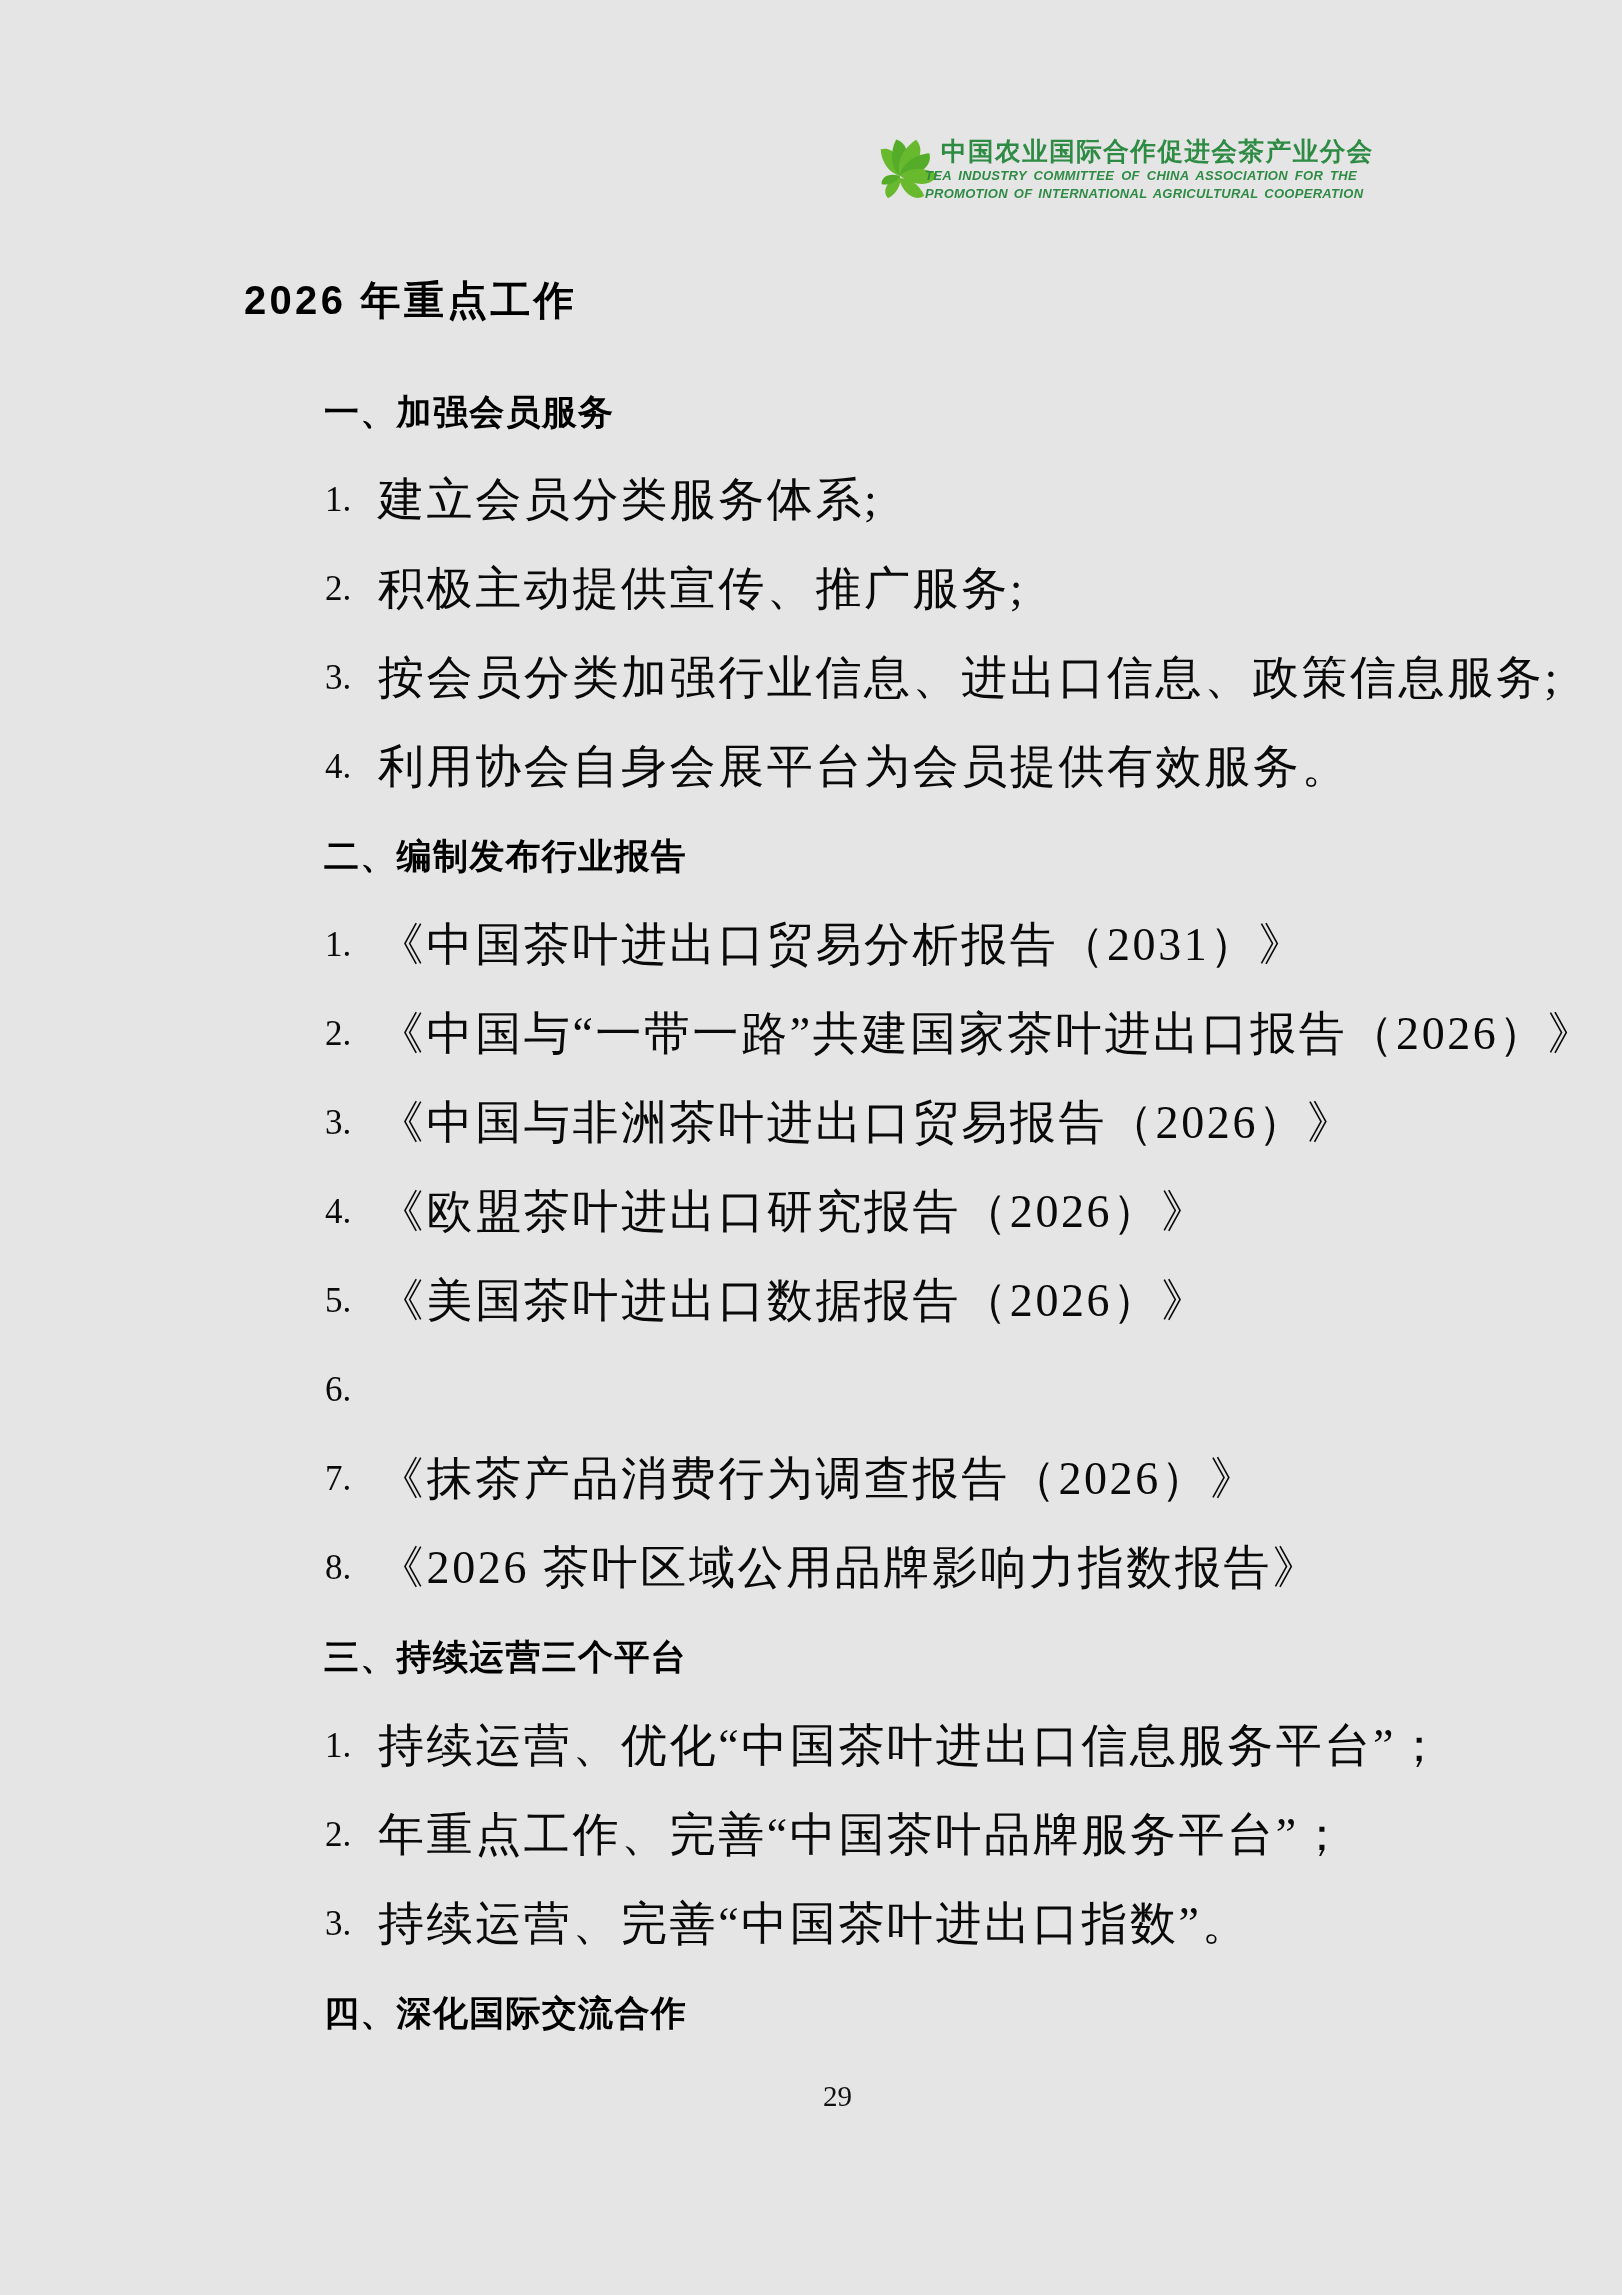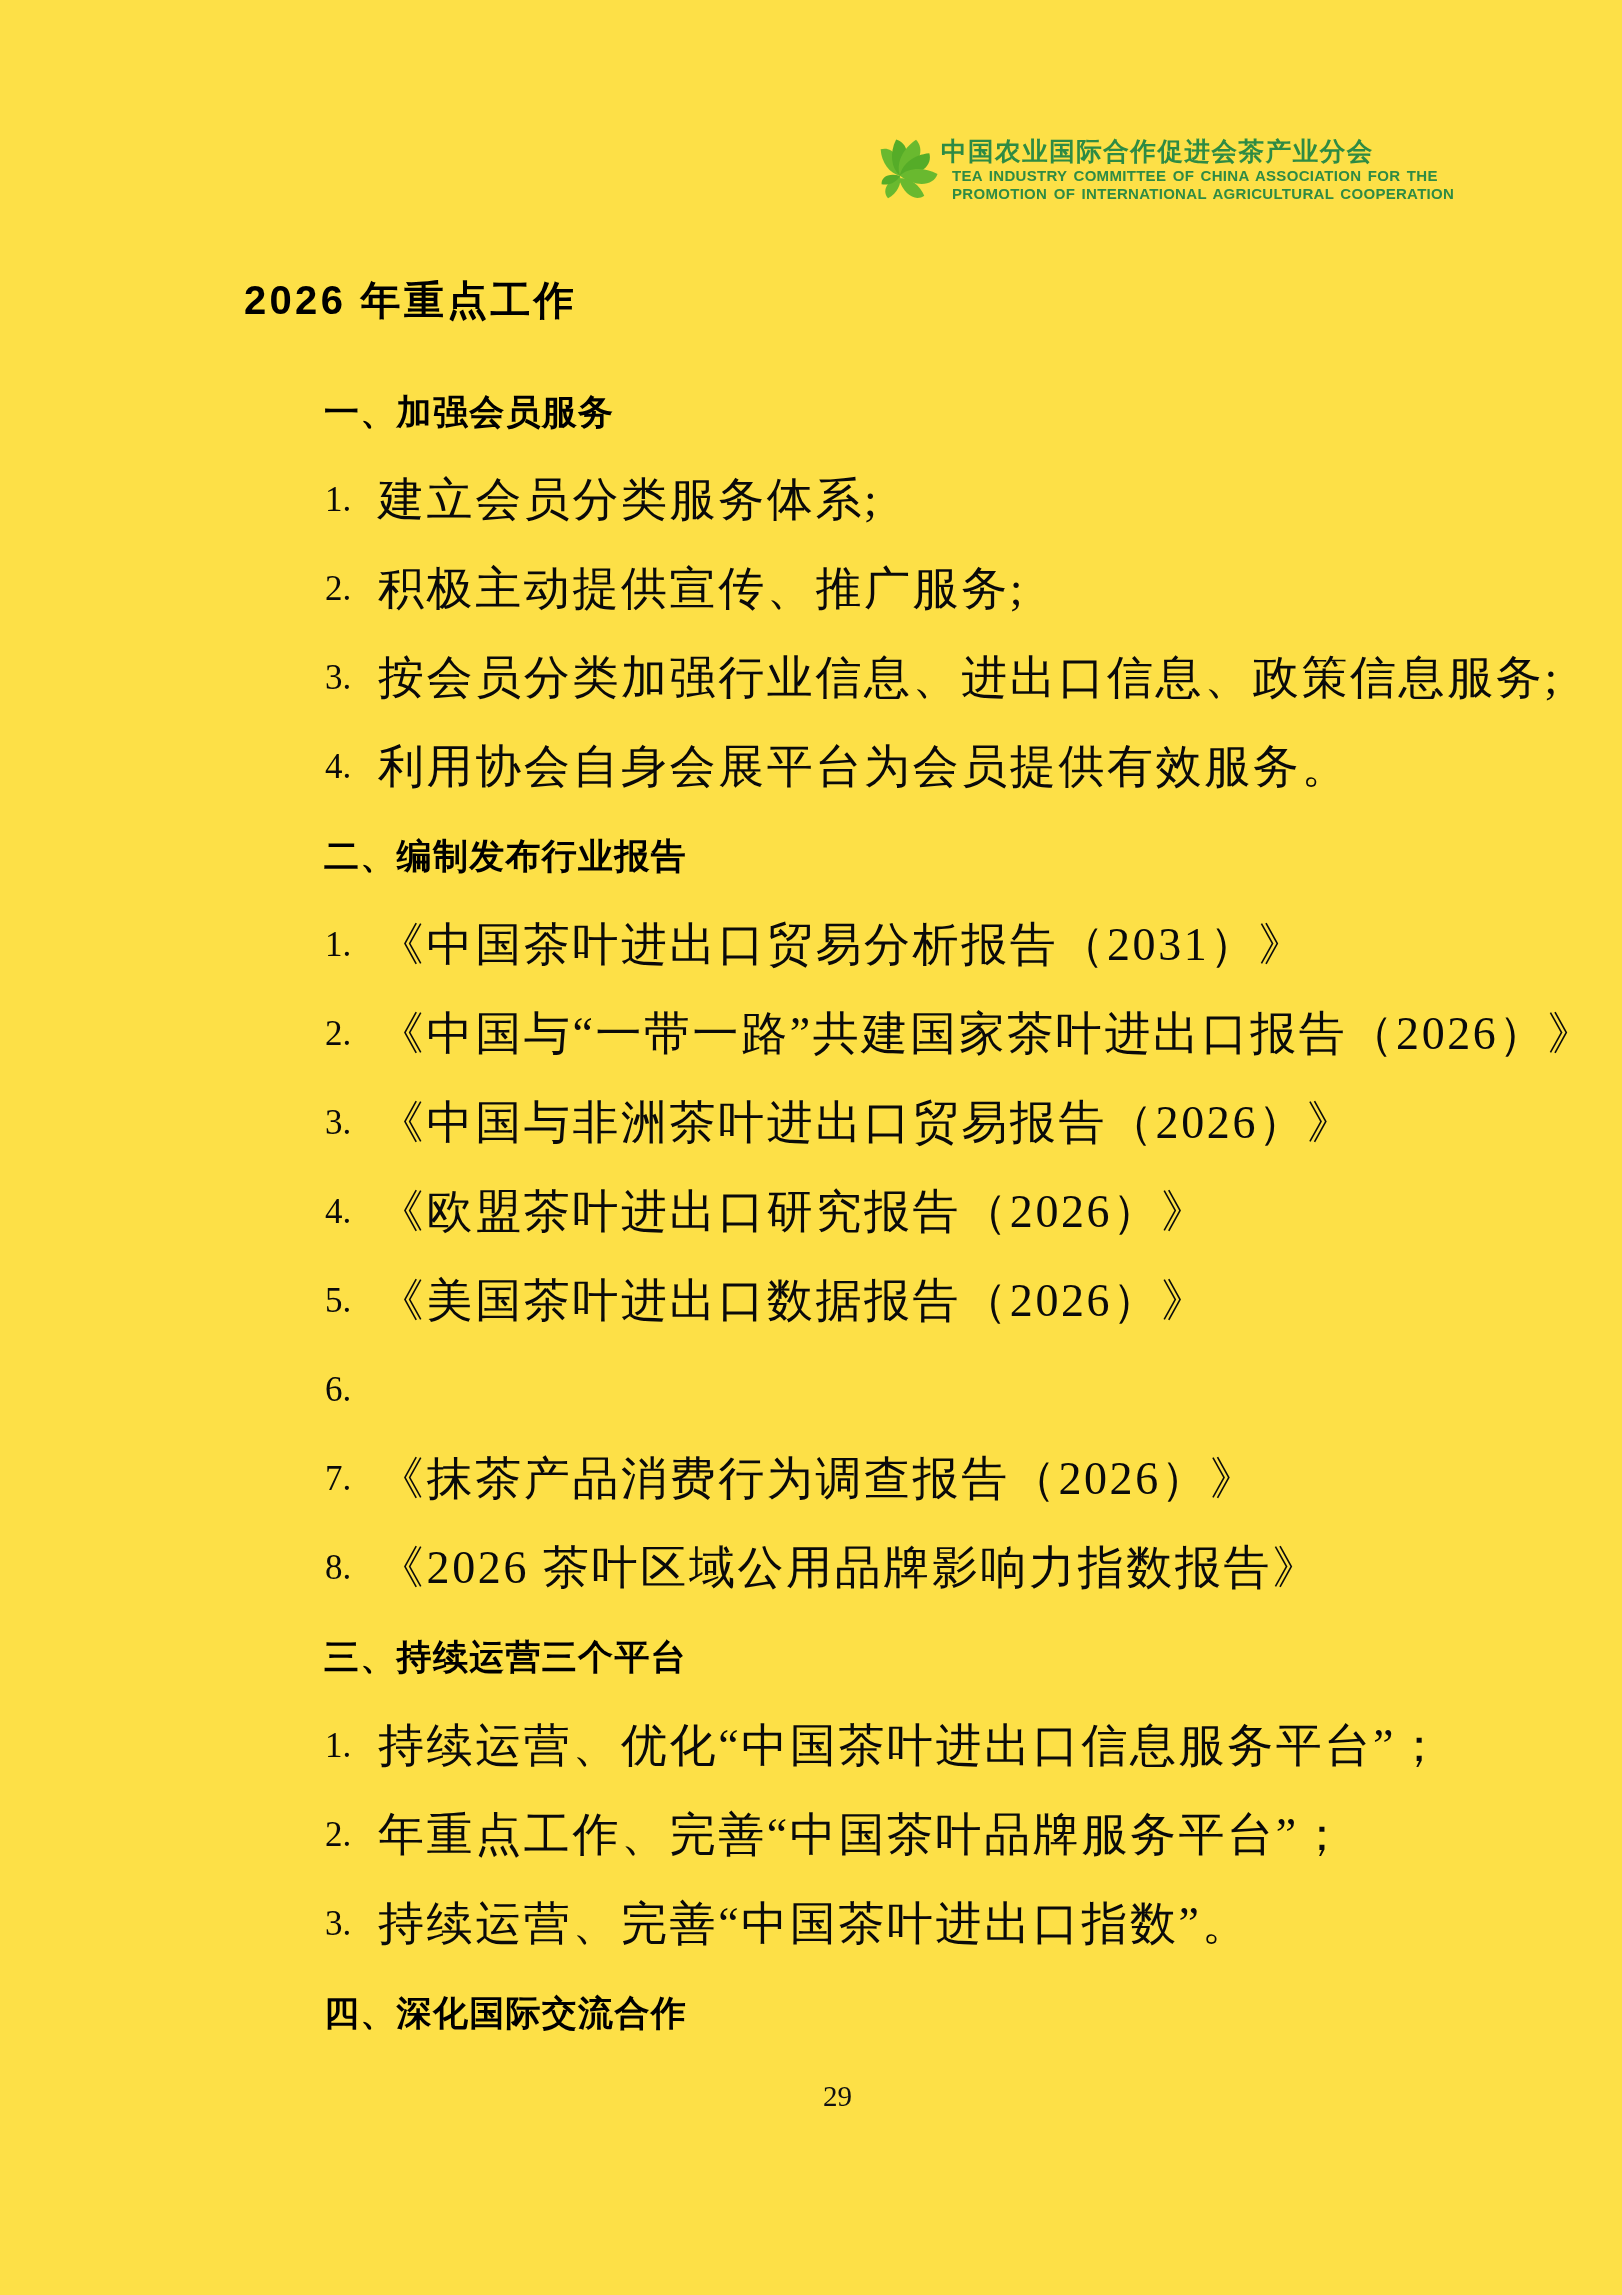--- a/index.html
+++ b/index.html
@@ -1,39 +1,39 @@
 <!DOCTYPE html>
 <html style="font-size:10.5px"><head>
 <meta charset="utf-8">
 <style>
   html,body{margin:0;padding:0;background:#888;}
   #page{
     position:relative;
     width:1623px;height:2295px;
-    background:#fde047;
+    background:#e5e5e5;
     overflow:hidden;
     font-family:"Liberation Serif","DejaVu Serif",serif;
     color:#0a0a0a;
   }
   
   #logo{position:absolute;left:873px;top:134px;width:504px;height:72px;}
   #logo-icon{position:absolute;left:0;top:1.3px;width:67px;height:67px;}
   .logo-zh{
     position:absolute;left:68px;top:2.6px;width:432px;
     font-family:"Liberation Sans","DejaVu Sans",sans-serif;
     font-size:25.5px;font-weight:700;line-height:29px;
     text-align:justify;text-align-last:justify;
     white-space:nowrap;letter-spacing:0.7px;
   }
   .logo-en{
-    position:absolute;left:79px;width:432px;
+    position:absolute;left:52px;width:432px;
     font-family:"Liberation Sans","DejaVu Sans",sans-serif;
-    font-size:15px;font-weight:700;line-height:15.7px;
+    font-size:13px;font-weight:700;line-height:15.7px;
     text-align:justify;text-align-last:justify;
-    letter-spacing:0.3px;word-spacing:2px;white-space:nowrap;
+    letter-spacing:0.3px;word-spacing:2px;white-space:nowrap;font-style:italic;
   }
   #logo-en1{top:34px;}
   #logo-en2{top:52px;}
   
   #doc-title{
     position:absolute;left:244px;top:268px;
     font-family:"Liberation Sans","DejaVu Sans",sans-serif;
     font-size:40px;font-weight:600;line-height:65px;
     letter-spacing:3.3px;white-space:nowrap;color:#000;
   }

